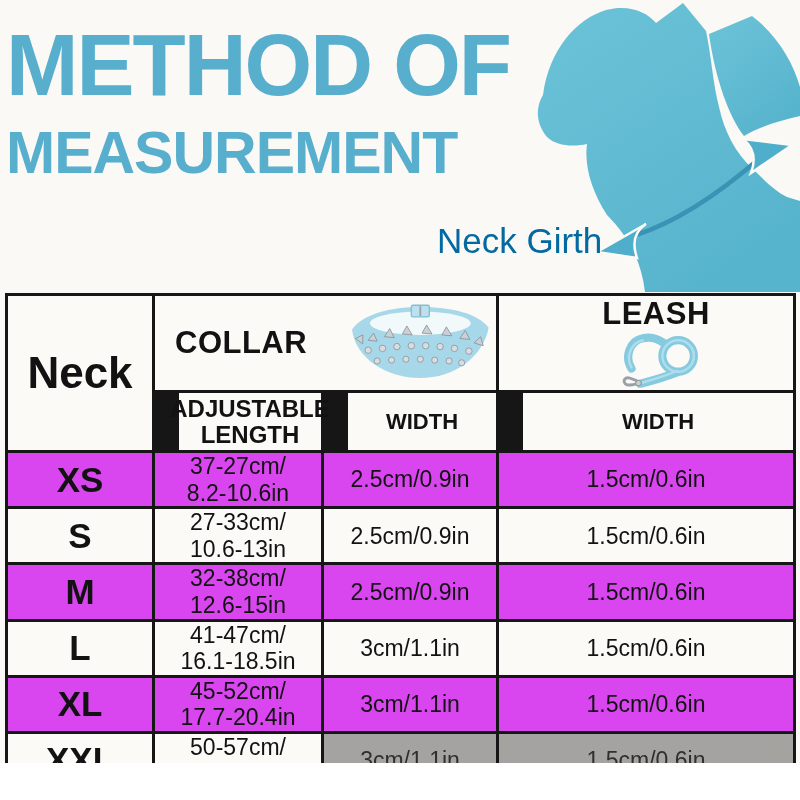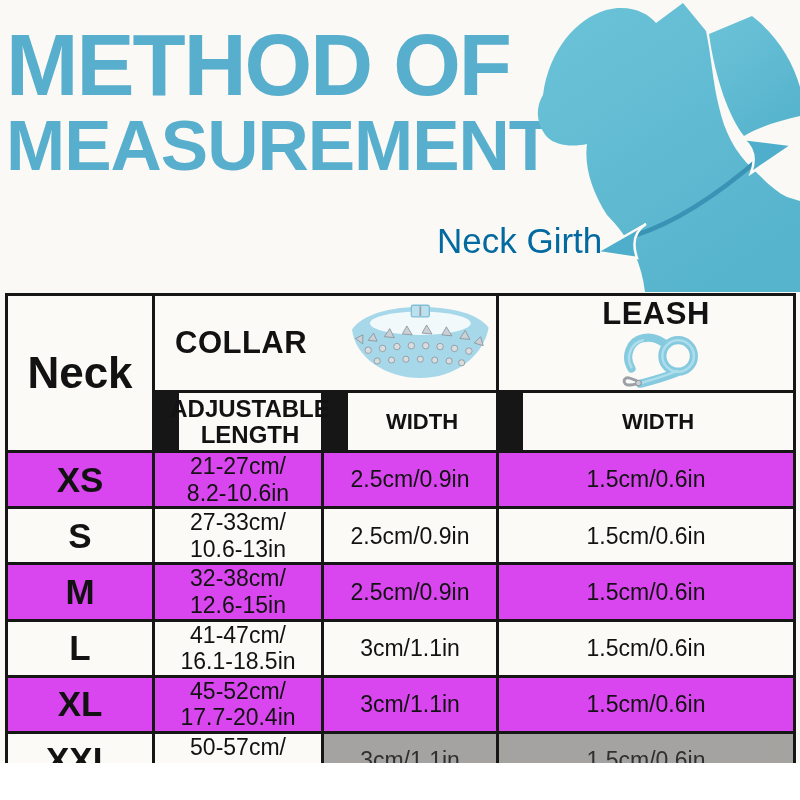--- a/index.html
+++ b/index.html
@@ -2,21 +2,21 @@
 <html><head>
 <meta charset="utf-8">
 <style>
   html,body{margin:0;padding:0;}
   .page{position:relative;width:800px;height:763px;background:#FAF9F5;overflow:hidden;
         font-family:"Liberation Sans", sans-serif;}
 
   
   .title{position:absolute;left:6px;top:4px;color:#58AECD;font-weight:bold;line-height:.93;}
   .title .l1{font-size:87px;letter-spacing:-2px;display:block;}
-  .title .l2{font-size:71px;letter-spacing:-1px;display:block;margin-top:7px;}
+  .title .l2{font-size:59px;letter-spacing:-1px;display:block;margin-top:20px;}
   .subtitle{position:absolute;left:4px;top:176px;width:470px;color:#79BED4;
             font-size:27px;line-height:1.06;white-space:pre-line;}
   .neck-label{position:absolute;left:437px;top:221px;color:#0369a1;font-size:35px;}
 
   
   .dog{position:absolute;left:440px;top:0;width:360px;height:292px;}
 
   
   .size-table{position:absolute;left:5px;top:293px;width:791px;height:497px;
       box-sizing:border-box;border:3px solid #161616;background:#161616;
@@ -146,21 +146,21 @@
         <circle cx="31" cy="81" r="4.5" fill="#C9CED2" stroke="#8A9095" stroke-width="1.5"></circle>
       </svg>
     </div>
 
     <div class="cell subh c-adj pre">ADJUSTABLE
 LENGTH</div>
     <div class="cell subh">WIDTH</div>
     <div class="cell subh">WIDTH</div>
 
     <div class="cell rowlabel alt">XS</div>
-    <div class="cell val alt pre">21-27cm/
+    <div class="cell val alt pre">37-27cm/
 8.2-10.6in</div>
     <div class="cell val alt">2.5cm/0.9in</div>
     <div class="cell val alt">1.5cm/0.6in</div>
 
     <div class="cell rowlabel">S</div>
     <div class="cell val pre">27-33cm/
 10.6-13in</div>
     <div class="cell val">2.5cm/0.9in</div>
     <div class="cell val">1.5cm/0.6in</div>
 

